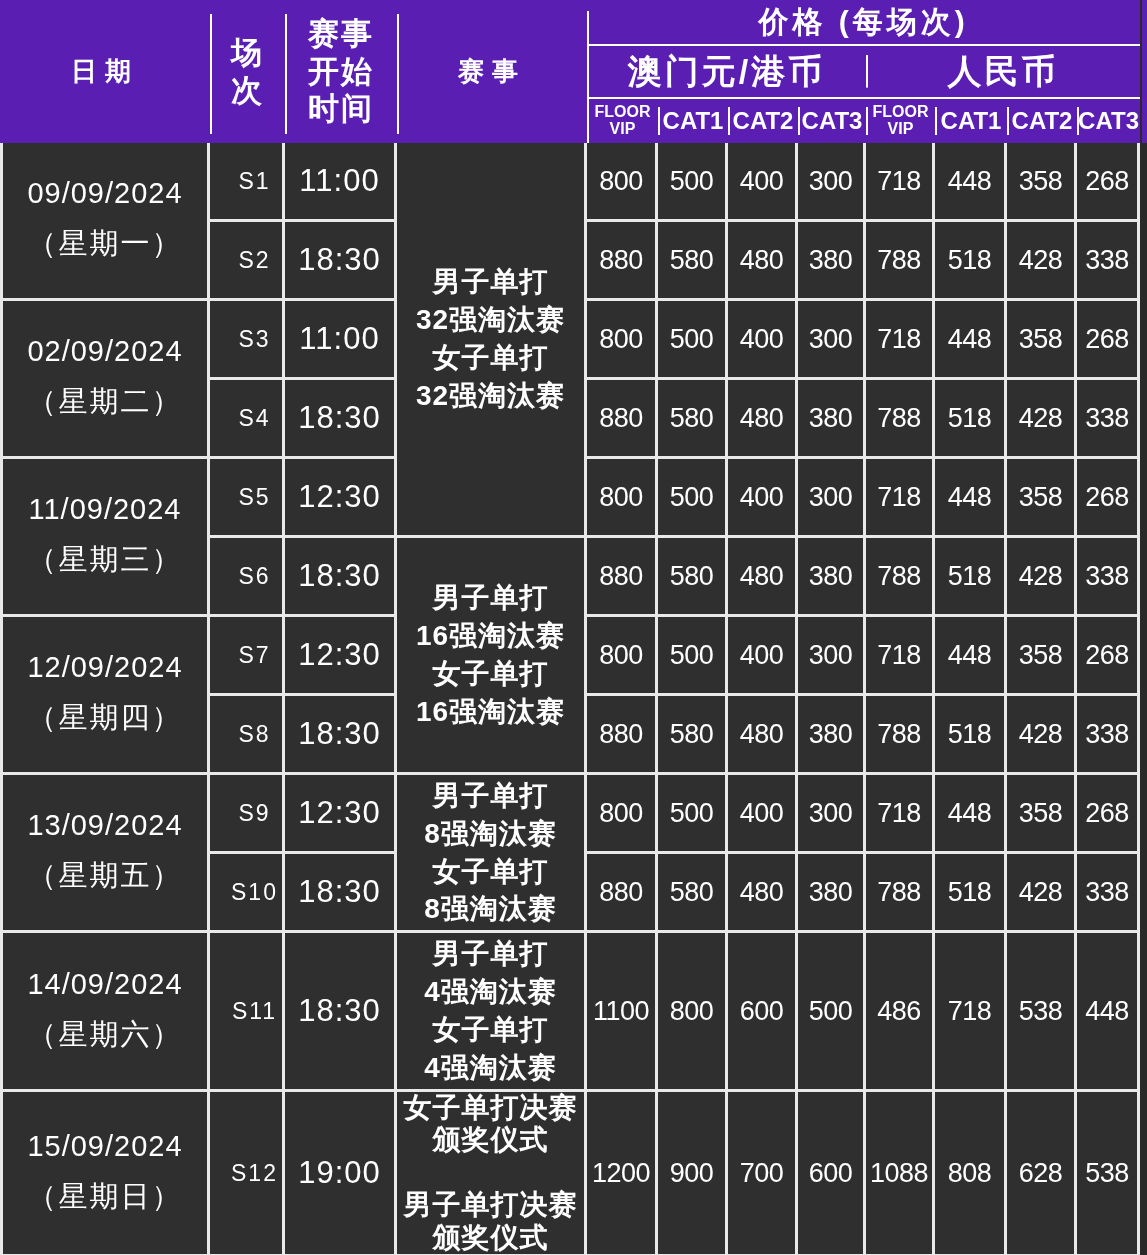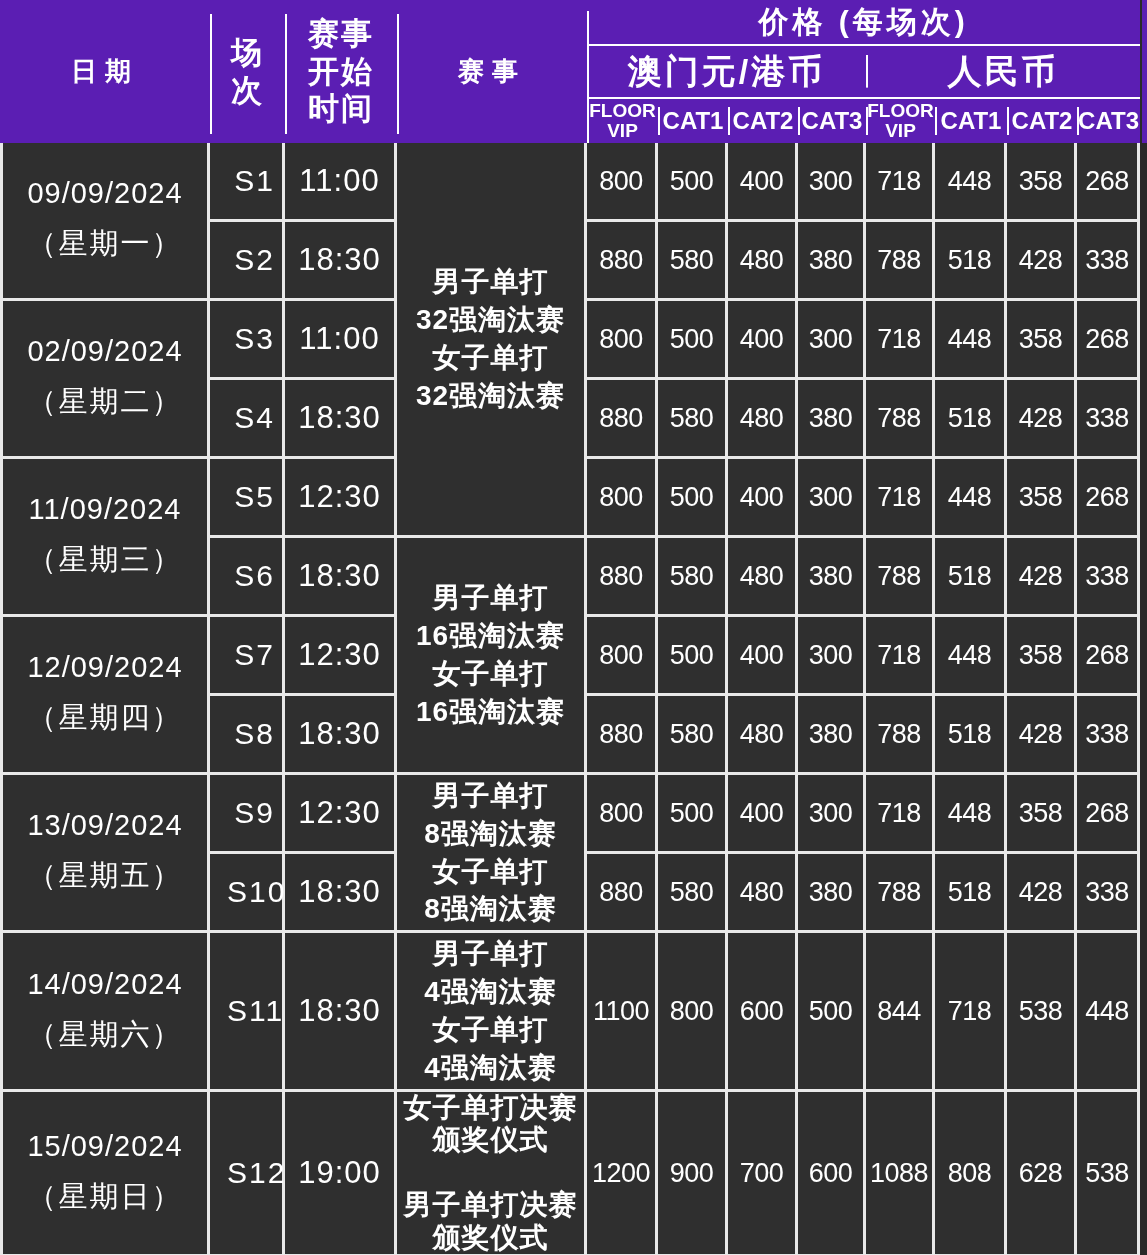--- a/index.html
+++ b/index.html
@@ -23,42 +23,42 @@
     color:#fff; font-weight:bold;
     padding:0; text-align:center; vertical-align:middle;
     box-sizing:border-box;
   }
   tr.h-a { height:46px; } tr.h-b { height:53px; } tr.h-c { height:44px; }
   th.h-main { font-size:26px; letter-spacing:8px; }
   th.h-multiline { font-size:31px; letter-spacing:2px; line-height:1.22; white-space:pre-line; }
   th.h-price-title { font-size:30px; letter-spacing:4px; border-bottom:2px solid #fff; }
   th.h-currency { font-size:34px; letter-spacing:3px; border-bottom:2px solid #fff; }
   th.h-cat { font-size:24px; letter-spacing:0; }
-  th.h-floorvip { font-size:19px; line-height:1.05; white-space:pre-line; letter-spacing:0; }
+  th.h-floorvip { font-size:16px; line-height:1.05; white-space:pre-line; letter-spacing:0; }
   
   .vline-full  { background-image:linear-gradient(#fff,#fff); background-repeat:no-repeat;
                  background-position:left 60%; background-size:2px 84%; }
   .vline-top   { background-image:linear-gradient(#fff,#fff); background-repeat:no-repeat;
                  background-position:left bottom; background-size:2px 76%; }
   .vline-mid   { background-image:linear-gradient(#fff,#fff); background-repeat:no-repeat;
                  background-position:left center; background-size:2px 64%;margin-left:9px; }
   .vline-tall  { background-image:linear-gradient(#fff,#fff); background-repeat:no-repeat;
                  background-position:left center; background-size:2px 100%; }
   
   tbody td {
     background:#2F2F2F;
     border-right:3px solid #E9E9E9;
     border-bottom:3px solid #E9E9E9;
     text-align:center; vertical-align:middle;
     padding:0; box-sizing:border-box;
   }
   td.c-date { border-left:3px solid #E9E9E9; font-size:29px; }
   td.c-date .d1 { margin-bottom:14px; letter-spacing:1px; }
   td.c-date .d2 { letter-spacing:2px; }
-  td.c-sess  { font-size:30px; letter-spacing:2px;padding-left:17px; }
+  td.c-sess  { font-size:23px; letter-spacing:2px;padding-left:17px; }
   td.c-time  { font-size:31px; letter-spacing:1px; }
   td.c-event { font-size:28px; line-height:1.35; white-space:pre-line; letter-spacing:1px;font-weight:bold; }
   td.c-event.final { line-height:1.16; }
   td.c-price { font-size:27px; letter-spacing:-0.5px; white-space:nowrap; }
   tr.r-std  { height:79px; }
   tr.r-tall { height:159px; }
   
   .edge-sliver { position:absolute; left:1142px; top:0; width:5px; height:143px; background:#5B1EB3; }
 </style>
 </head>
@@ -269,21 +269,21 @@
         <td class="c-sess">S11</td>
         <td class="c-time">18:30</td>
         <td class="c-event">男子单打
 4强淘汰赛
 女子单打
 4强淘汰赛</td>
         <td class="c-price">1100</td>
         <td class="c-price">800</td>
         <td class="c-price">600</td>
         <td class="c-price">500</td>
-        <td class="c-price">844</td>
+        <td class="c-price">486</td>
         <td class="c-price">718</td>
         <td class="c-price">538</td>
         <td class="c-price">448</td>
       </tr>
       <tr class="r-tall">
         <td class="c-date">
           <div class="d1">15/09/2024</div>
           <div class="d2">（星期日）</div>
         </td>
         <td class="c-sess">S12</td>

